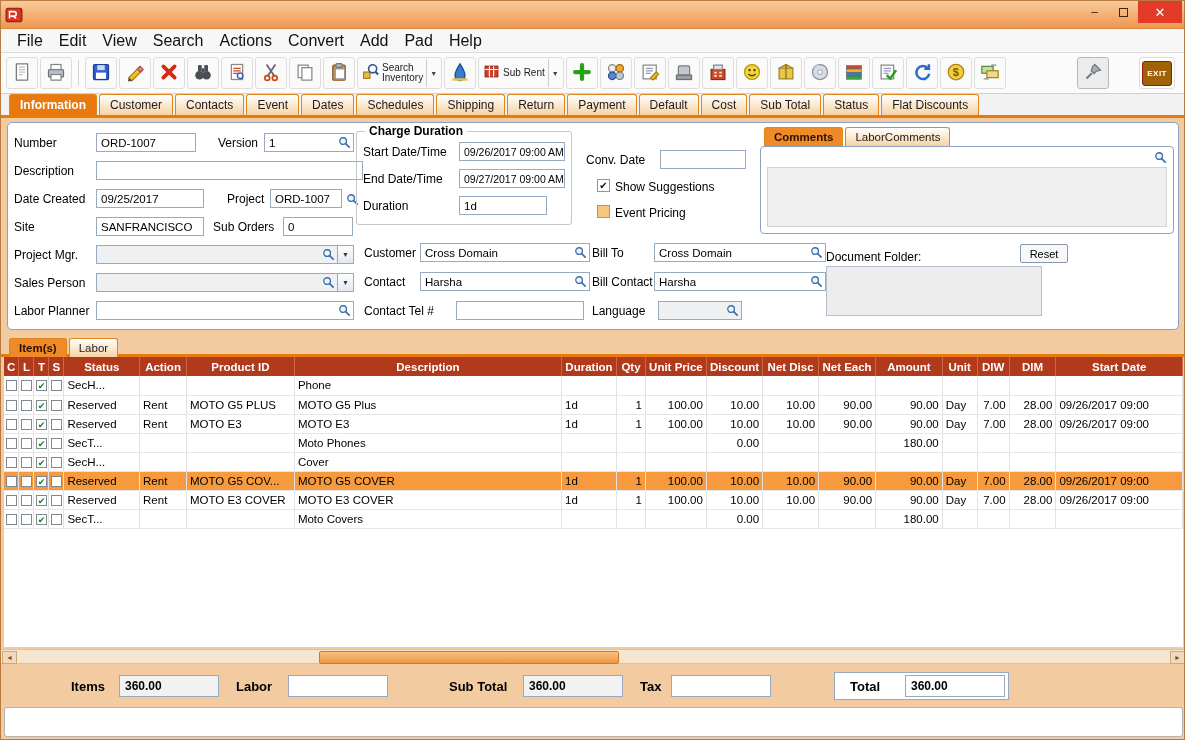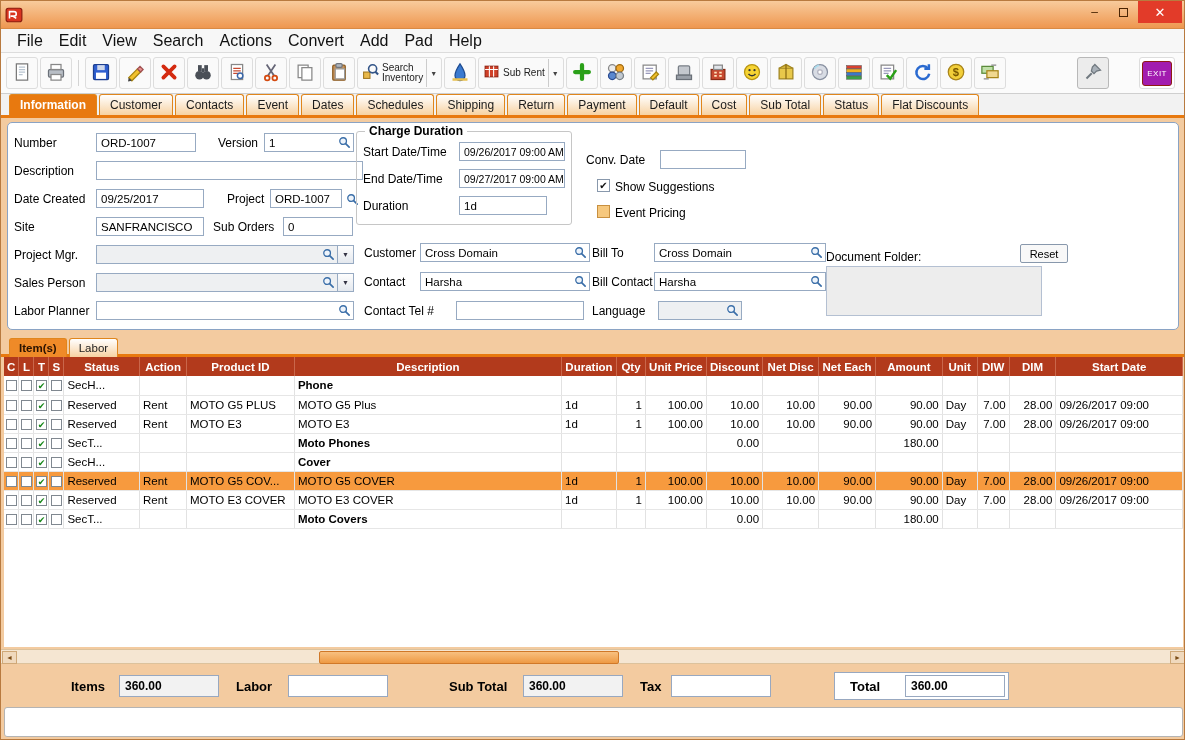--- a/index.html
+++ b/index.html
@@ -22,21 +22,21 @@
   
   .toolbar{position:absolute;top:52px;left:0;right:0;height:41px;background:#fbfbfb;border-bottom:1px solid #cfcfcf;display:flex;align-items:center;padding:0 5px;gap:2px}
   .tbtn{height:32px;min-width:32px;display:flex;align-items:center;justify-content:center;background:#fafafa;border:1px solid #ddd;border-radius:3px;padding:1px 2px}
   .tbtn.labeled{padding:1px 4px;gap:3px}
   .tlabel{font-size:10px;line-height:1.05;white-space:pre-line;text-align:left;color:#222}
   .tdd{font-size:7px;color:#444;border-left:1px solid #ccc;padding-left:3px;align-self:stretch;display:flex;align-items:center}
   .tsep{width:1px;height:26px;background:#d4d4d4;margin:0 4px}
   .sp{flex:1}
   .tbtn.pin{background:#ececec;border-color:#b8b8b8;margin-right:28px}
   .tbtn.exitbtn{margin-right:4px;background:#fff}
-  .exit-badge{background:#a21caf;border:1px solid #8f1b12;color:#fff;font-size:8px;font-weight:normal;padding:7px 4px;border-radius:3px;letter-spacing:.5px}
+  .exit-badge{background:#a16207;border:1px solid #8f1b12;color:#fff;font-size:8px;font-weight:bold;padding:7px 4px;border-radius:3px;letter-spacing:.5px}
 
   
   .tabstrip{position:absolute;top:93px;left:0;right:0;height:24px;background:#f2f2f2;display:flex;align-items:flex-start;padding-left:8px}
   .tabstrip .underline{position:absolute;left:0;right:0;bottom:0;height:3px;background:#e8790f}
   .tab{height:21px;padding:0 10px;display:flex;align-items:center;font-size:12px;color:#1c1c1c;background:linear-gradient(#ffffff,#f7d2a2);border:1px solid #e0861c;border-bottom:none;border-radius:3px 3px 0 0;margin-right:2px;z-index:1}
   .tab.selected{background:#e8790f;color:#fff;font-weight:bold}
 
   
   .info-panel{position:absolute;left:6px;top:121px;width:1172px;height:208px;background:#fff;border:1px solid #8aa3c4;border-radius:5px}
   .lbl{position:absolute;font-size:12px;color:#000;white-space:nowrap}
@@ -61,21 +61,21 @@
   
   .items-tabstrip{position:absolute;top:333px;left:0;right:0;height:23px;display:flex;align-items:flex-end;padding-left:8px}
   .items-tabstrip .underline{position:absolute;left:0;right:0;bottom:0;height:3px;background:#e8790f}
 
   
   .table-area{position:absolute;left:3px;top:356px;width:1179px;height:290px;background:#fff;overflow:hidden}
   table{border-collapse:collapse;table-layout:fixed}
   th{background:#b23a1c;color:#fff;font-weight:bold;font-size:11.5px;height:19px;padding:0 3px;border-right:1px solid #c9674b;overflow:hidden;white-space:nowrap;text-align:center}
   td{height:19px;font-size:11.5px;color:#000;padding:0 3px;border-right:1px solid #e2e2e2;border-bottom:1px solid #e6e6e6;overflow:hidden;white-space:nowrap;background:#fff}
   td.num{text-align:right}
-  td.bold{font-weight:bold}
+  td.bold{font-weight:normal}
   td.cbcell{text-align:center;padding:0}
   tr.selected td{background:#f79a3e}
   .gridcb{display:inline-block;width:11px;height:11px;border:1px solid #808890;background:#fff;font-size:9px;line-height:10px;color:#18881a;vertical-align:middle}
 
   
   .hscroll{position:absolute;left:0;top:648px;width:1185px;height:15px;background:#f5e6d2;border-top:1px solid #dcc29c;border-bottom:1px solid #dcc29c}
   .harrow{position:absolute;top:1px;width:15px;height:13px;background:#f0d9bd;border:1px solid #cfa877;font-size:7px;color:#7a4c16;display:flex;align-items:center;justify-content:center}
   .hthumb{position:absolute;top:1px;left:318px;width:300px;height:13px;background:linear-gradient(#f8c080,#ee9a44);border:1px solid #d07828;border-radius:2px}
 
   
@@ -470,20 +470,33 @@
       </div>
     <span class="lbl" style="left:584px;top:181px">Language</span>
     <div class="fld gray hasmag" style="left:650px;top:178px;width:84px">
         <span></span>
         <span class="mag-in mag-slot"><svg viewBox="0 0 14 14" width="13" height="13">
             <circle cx="5.5" cy="5.5" r="3.6" fill="#eef4fb" stroke="#3a6ea8" stroke-width="1.4"></circle>
             <line x1="8.2" y1="8.2" x2="12" y2="12" stroke="#3a6ea8" stroke-width="1.8" stroke-linecap="round"></line>
           </svg></span>
       </div>
 
+    <div style="position:absolute;left:752px;top:4px;width:414px;height:108px">
+      <div id="comments-tabs" style="position:absolute;left:4px;top:0;display:flex;align-items:flex-end;z-index:1">
+          <div class="ctab selected">Comments</div>
+          <div class="ctab">LaborComments</div>
+        </div>
+      <div class="comments-box" style="left:0;top:19px;width:414px;height:88px">
+        <span class="mag-abs mag-slot" style="right:6px;top:3px"><svg viewBox="0 0 14 14" width="13" height="13">
+              <circle cx="5.5" cy="5.5" r="3.6" fill="#eef4fb" stroke="#3a6ea8" stroke-width="1.4"></circle>
+              <line x1="8.2" y1="8.2" x2="12" y2="12" stroke="#3a6ea8" stroke-width="1.8" stroke-linecap="round"></line>
+            </svg></span>
+        <div class="comments-inner"></div>
+      </div>
+    </div>
 
     <span class="lbl" style="left:818px;top:127px">Document Folder:</span>
     <button class="reset-btn" style="left:1012px;top:121px;width:48px">Reset</button>
     <div class="docfolder-box" style="left:818px;top:143px;width:216px;height:50px"></div>
   </div>
 
   <div class="items-tabstrip">
     <div id="items-tabs" style="display:flex;align-items:flex-end;z-index:1">
         <div class="ctab selected">Item(s)</div>
         <div class="ctab">Labor</div>

